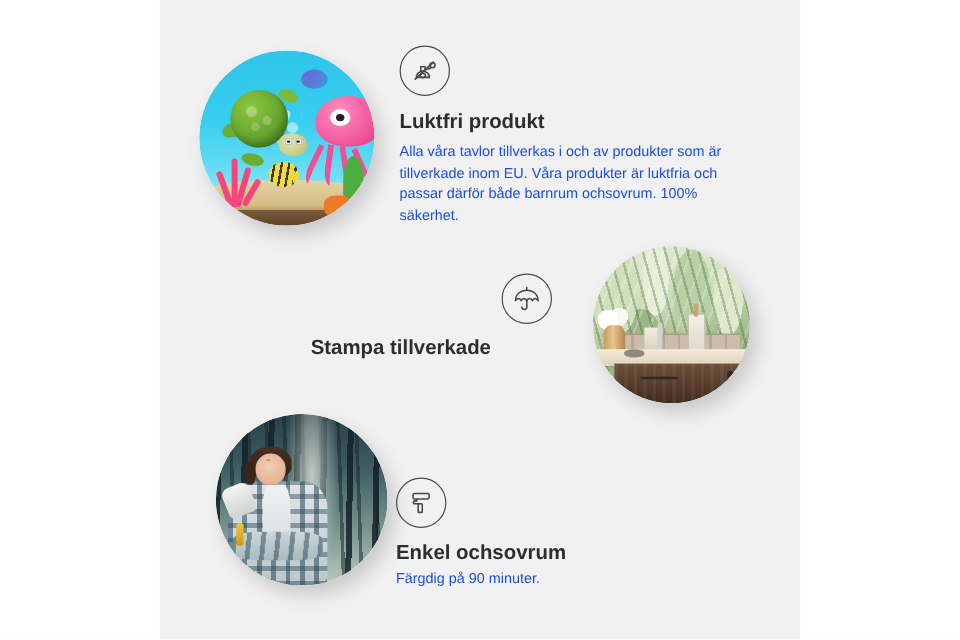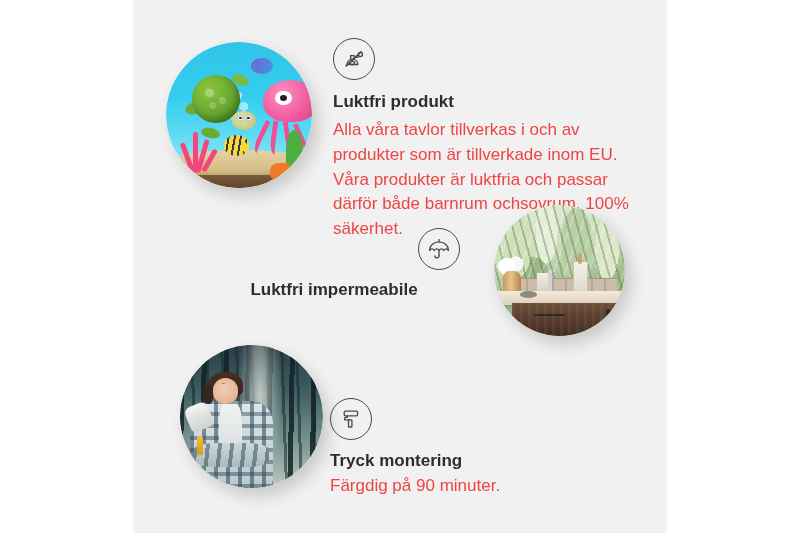--- a/index.html
+++ b/index.html
@@ -314,22 +314,22 @@
     border-radius: 50%;
     display: flex; align-items: center; justify-content: center;
   }
   .feature .title {
     color: #2d2d2d;
     font-size: 17px;
     font-weight: bold;
     line-height: 1.2;
   }
   .feature .desc {
-    color: #ef4444;
-    font-size: 17px;
+    color: #1d4ed8;
+    font-size: 12px;
     line-height: 1.45;
   }
 
   #feature-odorless { left: 333px; top: 38px; width: 300px; }
   #feature-odorless .icon-circle { margin-bottom: 12px; }
   #feature-odorless .title { margin-bottom: 6px; }
 
   #feature-waterproof { left: 208px; top: 228px; width: 252px; text-align: right; }
   #feature-waterproof .icon-circle { margin: 0 0 10px auto; }
   #feature-waterproof .title { margin-bottom: 4px; text-align: center; }
@@ -405,21 +405,21 @@
       <svg width="26" height="26" viewBox="0 0 26 26" aria-hidden="true">
         <g fill="none" stroke="#4a4a4a" stroke-width="1.3" stroke-linecap="round">
           <path d="M3.6 14.4c0-5.2 4.2-8.6 9.4-8.6s9.4 3.4 9.4 8.6"></path>
           <path d="M3.6 14.4c1.6-2.1 3.2-2.1 4.7 0 1.6-2.1 3.1-2.1 4.7 0 1.6-2.1 3.1-2.1 4.7 0 1.5-2.1 3.1-2.1 4.7 0"></path>
           <line x1="13" y1="5.8" x2="13" y2="3.6"></line>
           <line x1="13" y1="14.4" x2="13" y2="19.6"></line>
           <path d="M13 19.6c0 1.5-1 2.3-2.1 2.3s-2-.8-2-2"></path>
         </g>
       </svg>
     </div>
-    <div class="title">Luktfri impermeabile</div>
+    <div class="title">Stampa tillverkade</div>
   </div>
 
   <div class="bubble" id="bubble-bathroom">
     <div class="inner">
       <div class="bath-wall"></div>
       <div class="bath-backsplash"></div>
       <div class="bath-faucet"></div>
       <div class="bath-jar"></div>
       <div class="bath-soap"></div>
       <div class="bath-flowers"></div>
@@ -454,16 +454,16 @@
     <div class="icon-circle">
       <svg width="26" height="26" viewBox="0 0 26 26" aria-hidden="true">
         <g fill="none" stroke="#4a4a4a" stroke-width="1.3" stroke-linejoin="round">
           <rect x="6.2" y="5.2" width="13.4" height="4.6" rx="1.2"></rect>
           <path d="M9.4 9.8v1.6H6.6"></path>
           <path d="M6.6 11.4v2.4h5.4"></path>
           <rect x="10.5" y="13.8" width="3.4" height="7.2" rx="0.6"></rect>
         </g>
       </svg>
     </div>
-    <div class="title">Tryck montering</div>
+    <div class="title">Enkel ochsovrum</div>
     <div class="desc">Färgdig på 90 minuter.</div>
   </div>
 </div>
 
 </body></html>

